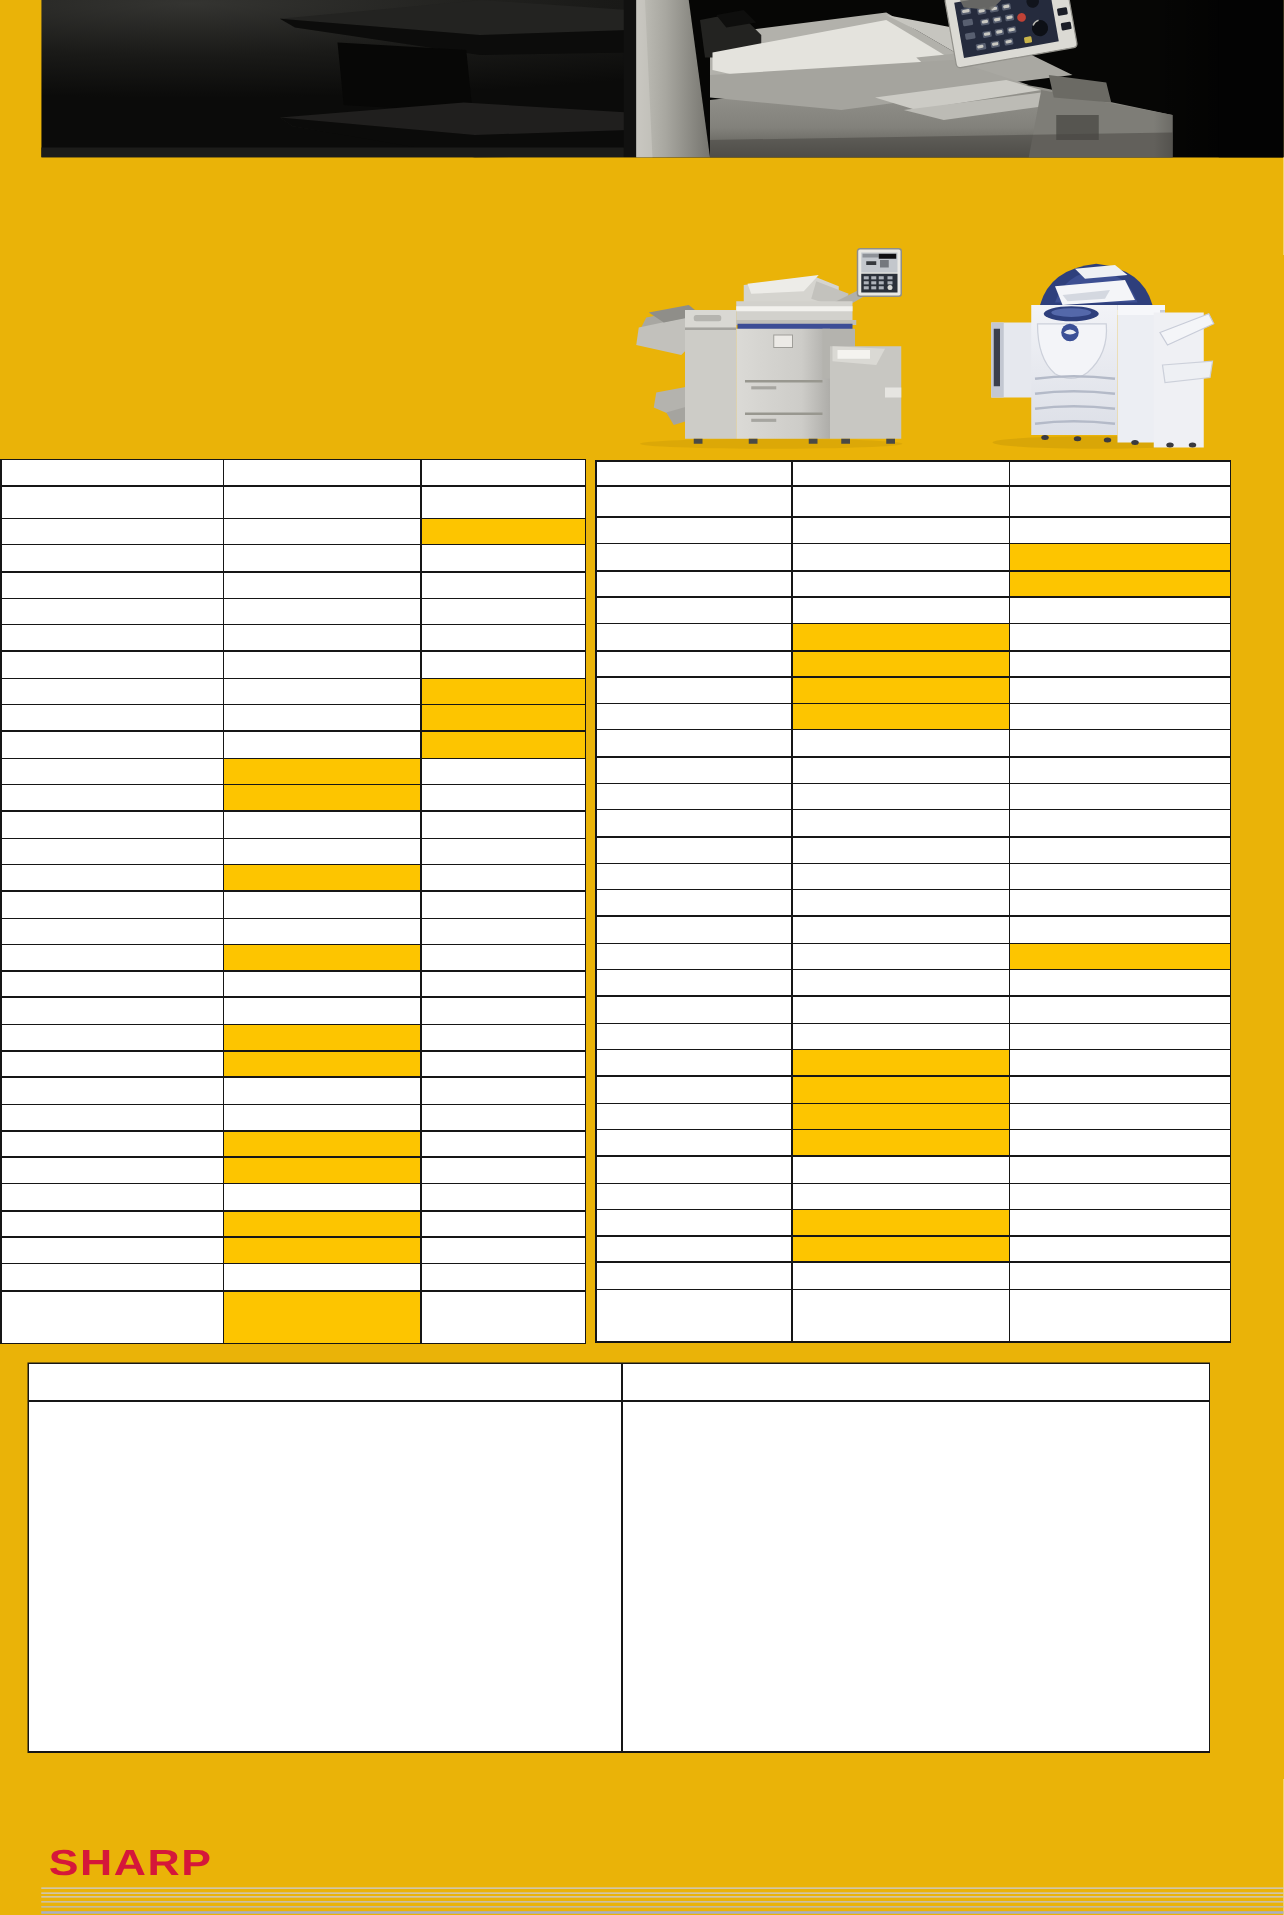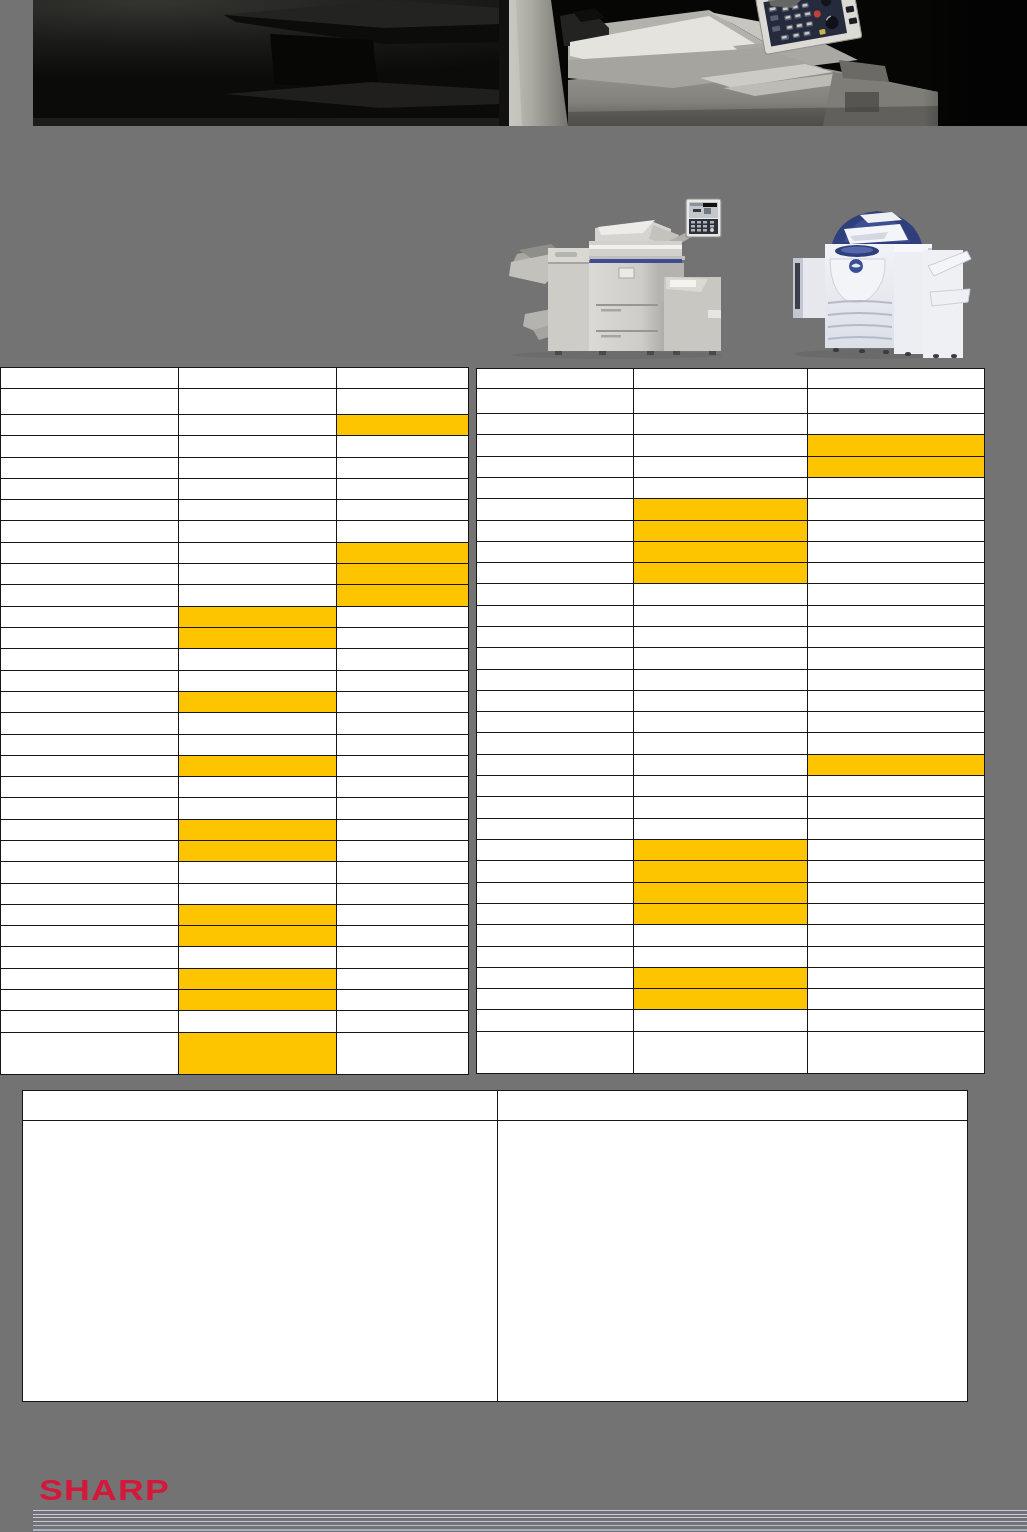--- a/index.html
+++ b/index.html
@@ -1,15 +1,15 @@
 <!DOCTYPE html>
 <html><head><meta charset="utf-8"><title>doc</title><style>
 html,body{margin:0;padding:0;background:#fff;}
 *{box-sizing:border-box;}
-.page{position:relative;width:1027px;height:1532px;background:#737373;overflow:hidden;font-family:"Liberation Sans",sans-serif;}
+.page{position:relative;width:1027px;height:1532px;background:#eab308;overflow:hidden;font-family:"Liberation Sans",sans-serif;}
 </style></head><body>
 <div class="page">
 
 <svg style="position:absolute;left:33px;top:0" width="994" height="126" viewBox="0 0 994 126">
 <defs>
 <radialGradient id="glow" cx="0.12" cy="0.02" r="0.60">
  <stop offset="0" stop-color="#343431"></stop>
           <stop offset="0.55" stop-color="#1a1a18"></stop>
           <stop offset="1" stop-color="#0b0b0a"></stop>
 </radialGradient>

